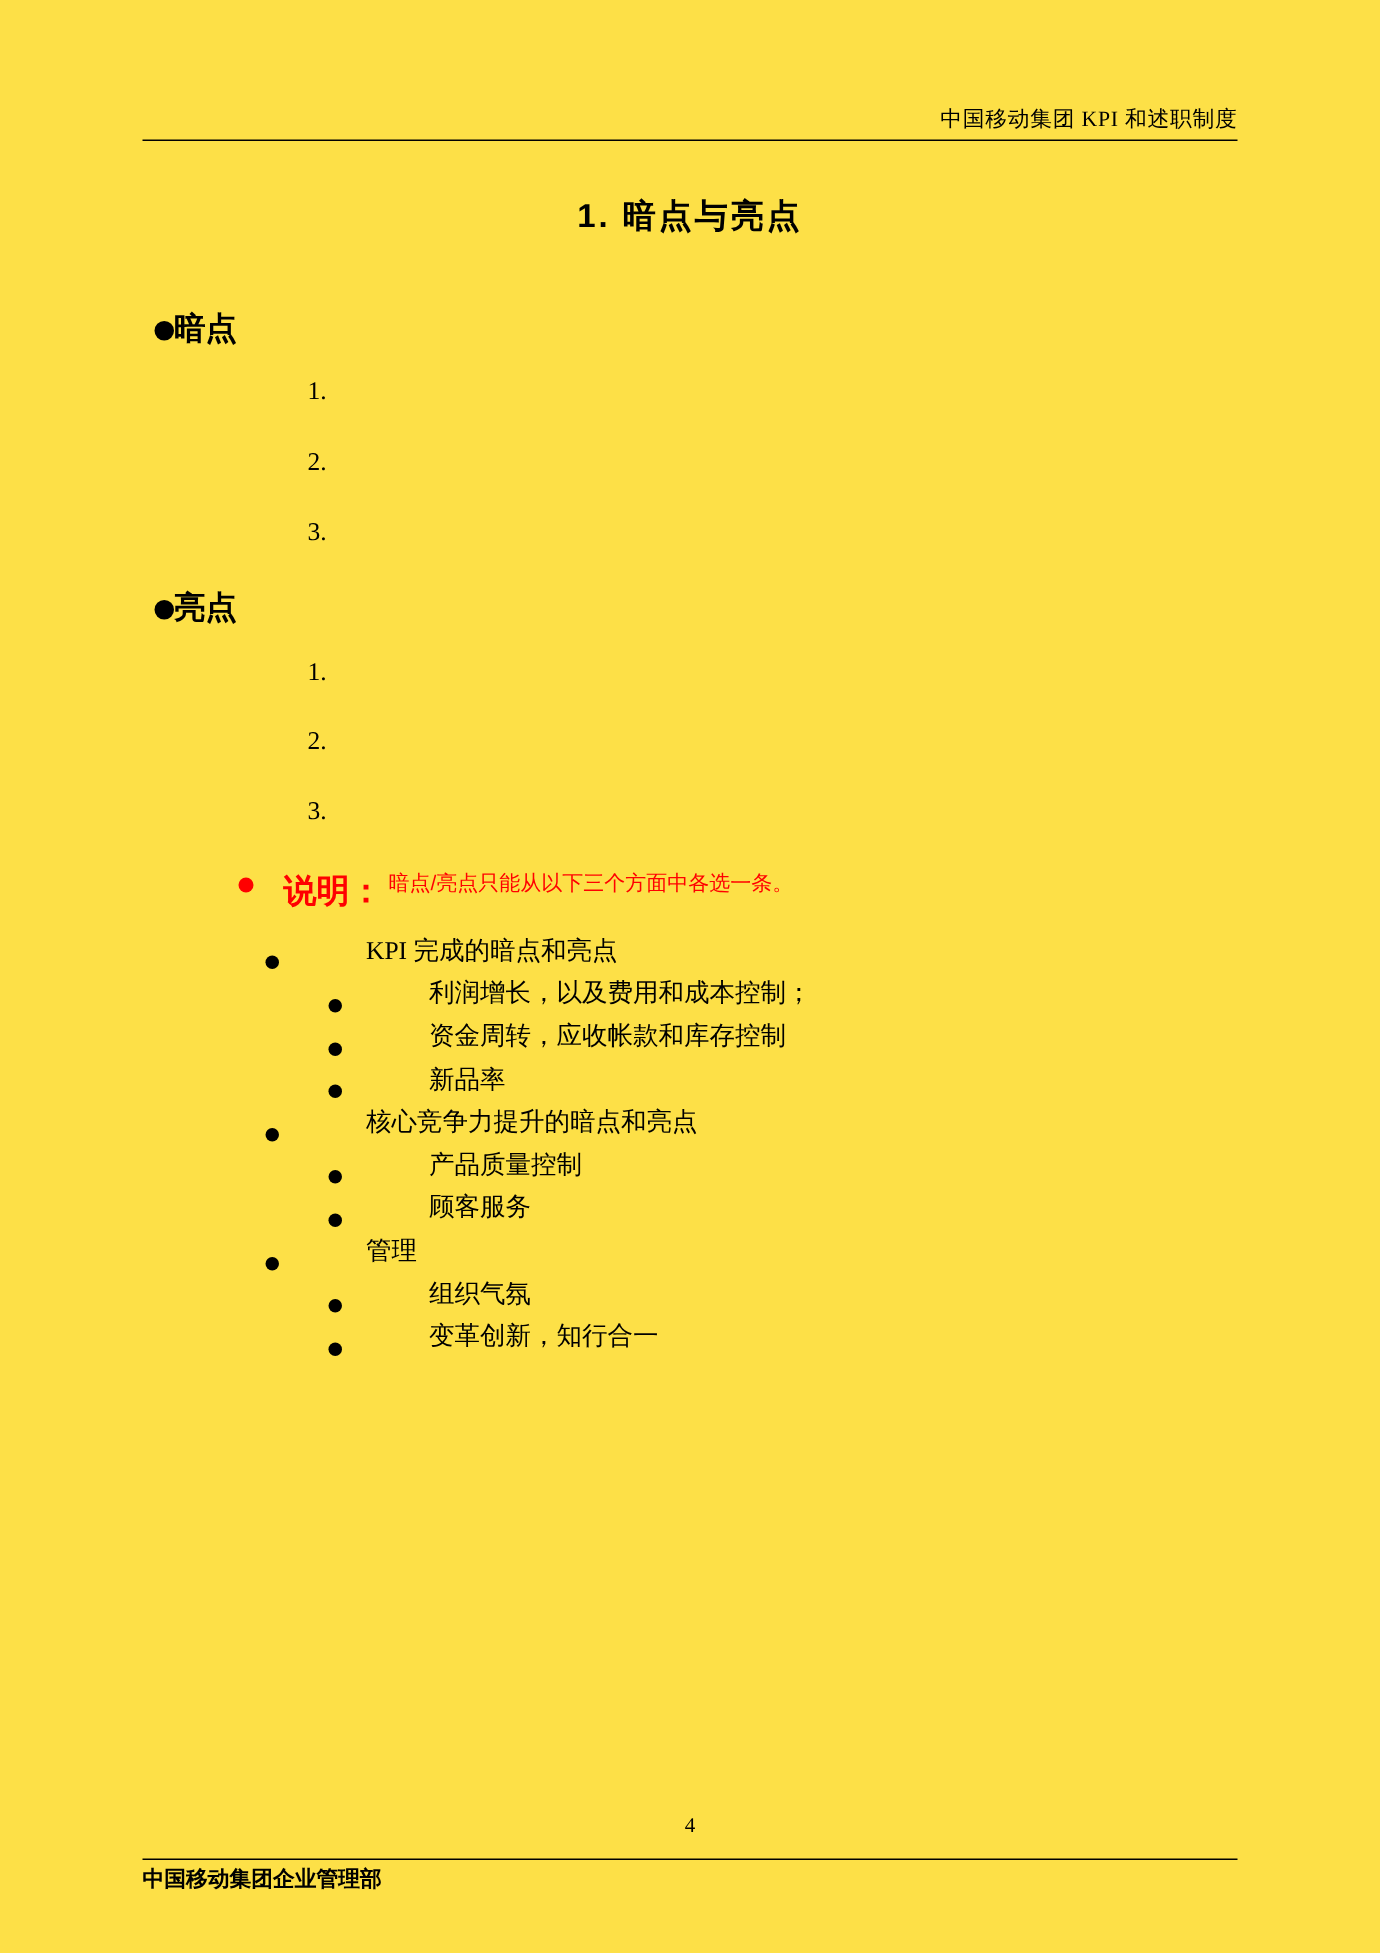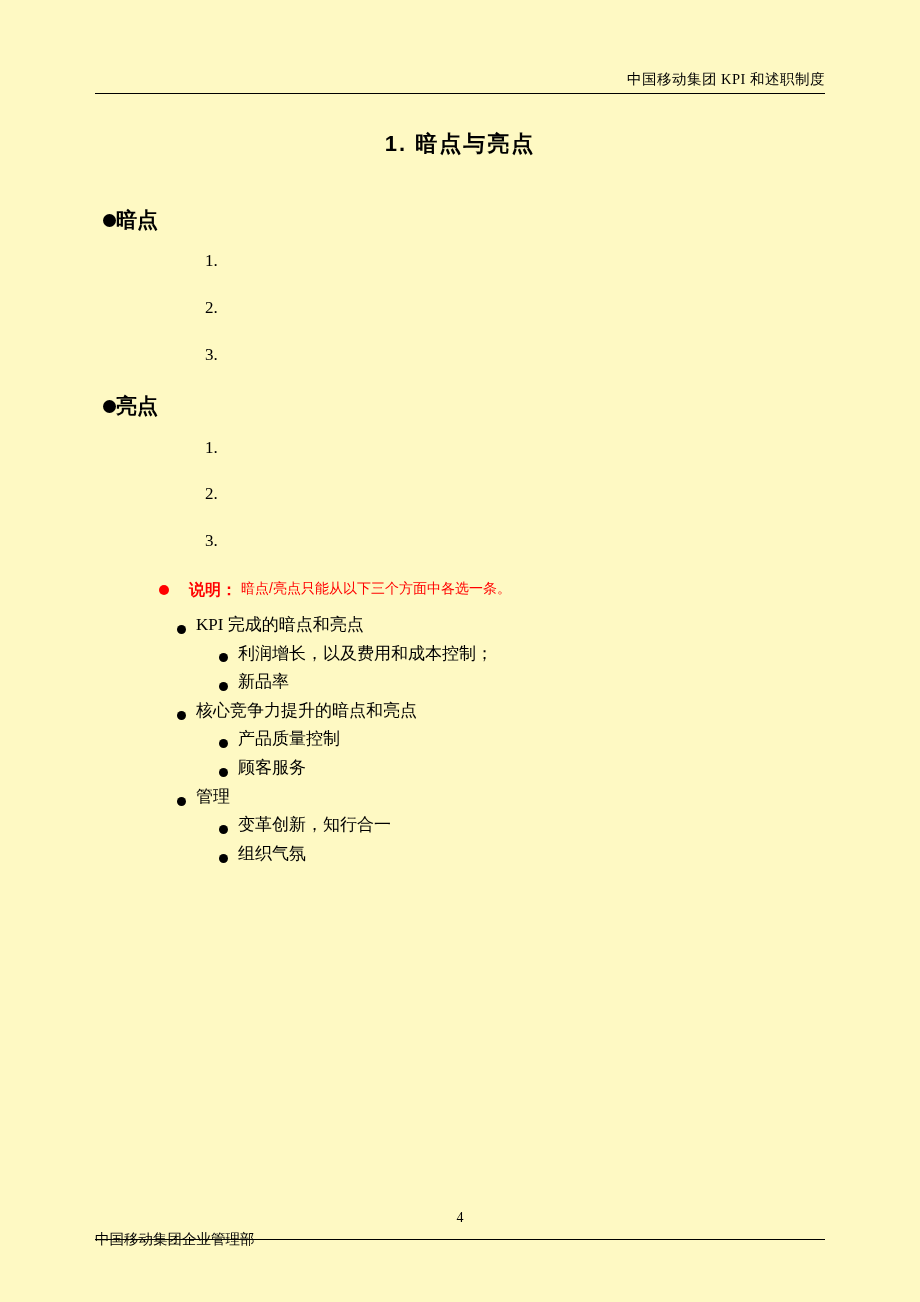--- a/index.html
+++ b/index.html
@@ -7,21 +7,21 @@
     margin: 0; padding: 0;
     background: #ffffff;
     font-family: "SimSun", "宋体", "Songti SC", serif;
     color: #000;
   }
   .page {
     width: 920px;
     height: 1302px;
     margin: 0 auto;
     position: relative;
-    background: #fef9c3;
+    background: #fde047;
     padding: 70px 95px 80px 95px;
   }
   .header-line {
     border-bottom: 1.5px solid #000;
     text-align: right;
     font-size: 14.5px;
     padding-bottom: 4px;
     letter-spacing: 0.5px;
   }
   .title {
@@ -73,36 +73,37 @@
   .bullet-red {
     width: 10px; height: 10px;
     background: #ff0000; border-radius: 50%;
     margin-top: 7px; flex: none;
   }
   .note-label {
     color: #ff0000;
     font-family: Liberation Sans, sans-serif;
     font-weight: bold;
     margin-left: 20px;
-    font-size: 16px;
+    font-size: 22px;
   }
   .note-text {
     color: #ff0000;
     font-family: "SimHei", "黑体", "Heiti SC", sans-serif;
     font-size: 14px;
     margin-left: 4px;
   }
   .tree {
     margin-left: 82px;
     font-size: 17px;
   }
   .tree-row {
     display: flex;
-    align-items: center;
+    align-items: flex-end;
     margin-bottom: 4px;
+    gap: 48px;
   }
   .tree-row.level-1 { margin-left: 0; }
   .tree-row.level-2 { margin-left: 42px; }
   .bullet-sm {
     width: 9px; height: 9px;
     background: #000; border-radius: 50%;
     margin-top: 8px; flex: none;
   }
   .tree-text { margin-left: 10px; }
   .footer-num {
@@ -114,22 +115,23 @@
   }
   .footer-line {
     position: absolute;
     left: 95px; right: 95px;
     bottom: 62px;
     border-top: 1px solid #000;
   }
   .footer-text {
     position: absolute;
     left: 95px;
-    bottom: 53px;
+    bottom: 40px;
     font-size: 14.5px;
+    font-weight: bold;
   }
 </style>
 </head>
 <body>
 
 <div class="page">
 
   <div class="header-line">
     <span>中国移动集团 KPI 和述职制度</span>
   </div>
@@ -172,45 +174,49 @@
       <div class="tree-row level-1">
           <span class="bullet-sm"></span>
           <span class="tree-text">KPI 完成的暗点和亮点</span>
         </div>
       <div class="tree-row level-2">
           <span class="bullet-sm"></span>
           <span class="tree-text">利润增长，以及费用和成本控制；</span>
         </div>
       <div class="tree-row level-2">
           <span class="bullet-sm"></span>
+          <span class="tree-text">资金周转，应收帐款和库存控制</span>
+        </div>
+      <div class="tree-row level-2">
+          <span class="bullet-sm"></span>
           <span class="tree-text">新品率</span>
         </div>
       <div class="tree-row level-1">
           <span class="bullet-sm"></span>
           <span class="tree-text">核心竞争力提升的暗点和亮点</span>
         </div>
       <div class="tree-row level-2">
           <span class="bullet-sm"></span>
           <span class="tree-text">产品质量控制</span>
         </div>
       <div class="tree-row level-2">
           <span class="bullet-sm"></span>
           <span class="tree-text">顾客服务</span>
         </div>
       <div class="tree-row level-1">
           <span class="bullet-sm"></span>
           <span class="tree-text">管理</span>
         </div>
       <div class="tree-row level-2">
           <span class="bullet-sm"></span>
+          <span class="tree-text">组织气氛</span>
+        </div>
+      <div class="tree-row level-2">
+          <span class="bullet-sm"></span>
           <span class="tree-text">变革创新，知行合一</span>
-        </div>
-      <div class="tree-row level-2">
-          <span class="bullet-sm"></span>
-          <span class="tree-text">组织气氛</span>
         </div>
     </div>
 
   </div>
 
   <div class="footer-num">4</div>
   <div class="footer-line"></div>
   <div class="footer-text">中国移动集团企业管理部</div>
 
 </div>

